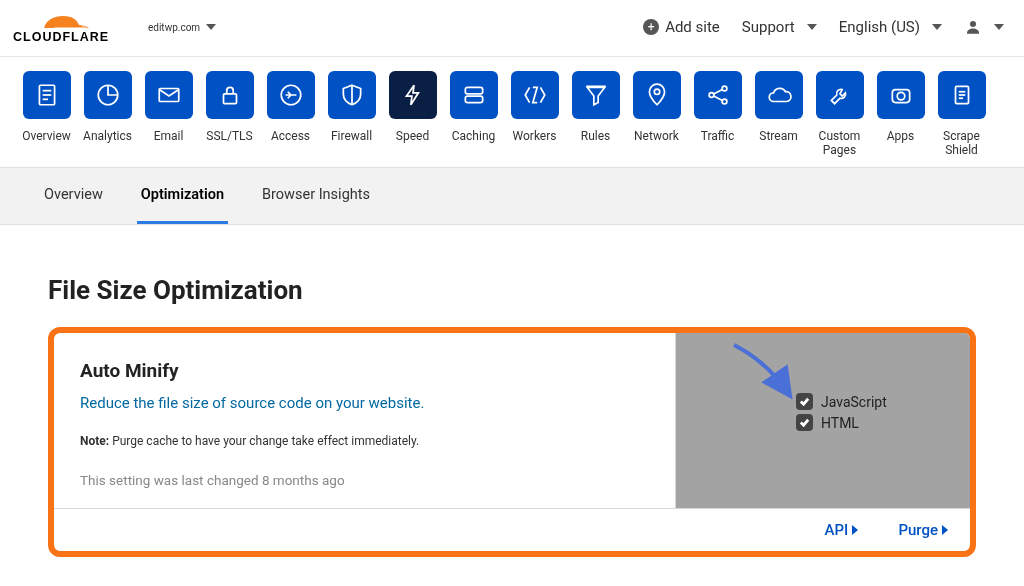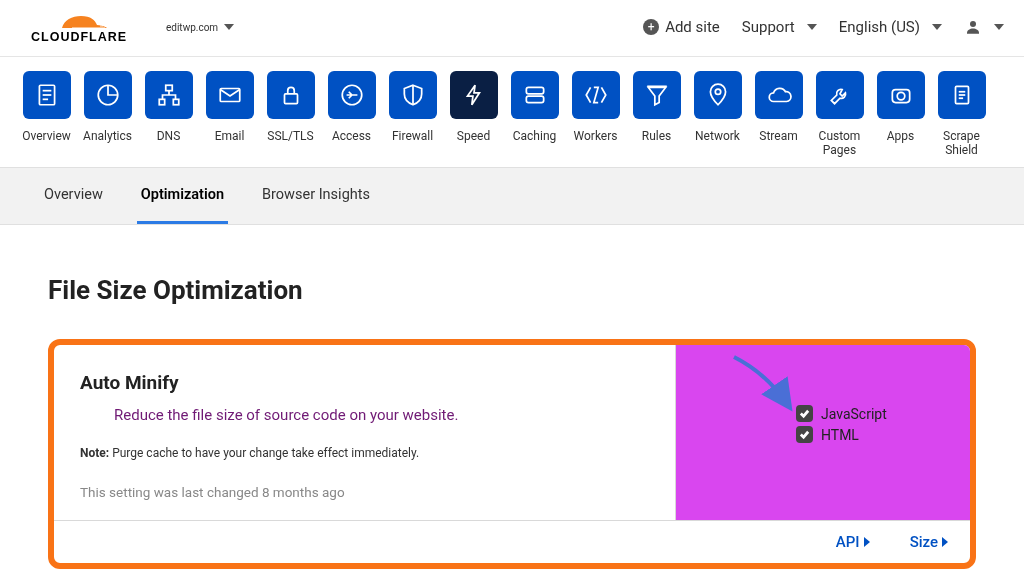--- a/index.html
+++ b/index.html
@@ -1,18 +1,18 @@
 <!DOCTYPE html>
 <html><head>
 <meta charset="utf-8">
 <style>
   * { margin: 0; padding: 0; box-sizing: border-box; }
   body { font-family: -apple-system, BlinkMacSystemFont, "Segoe UI", Roboto, Helvetica, Arial, sans-serif; background: #fff; color: #222; width: 1024px; }
 
-  .topbar { display: flex; align-items: center; padding: 10px 20px 12px 26px; border-bottom: 1px solid #e5e5e5; }
+  .topbar { display: flex; align-items: center; padding: 10px 20px 12px 8px; border-bottom: 1px solid #e5e5e5; }
   .logo { display: flex; align-items: flex-end; margin-right: 30px; }
   .logo svg { display: block; }
   .site-selector { font-size: 10px; color: #333; display: flex; align-items: center; cursor: pointer; }
   .topbar-right { margin-left: auto; display: flex; align-items: center; gap: 22px; }
   .top-item { font-size: 15px; color: #333; display: flex; align-items: center; gap: 6px; cursor: pointer; }
   .top-item .plus { width: 16px; height: 16px; border-radius: 50%; background: #555; color: #fff; display: inline-flex; align-items: center; justify-content: center; font-size: 12px; line-height: 1; }
   .caret { display: inline-block; width: 0; height: 0; border-left: 5px solid transparent; border-right: 5px solid transparent; border-top: 6px solid #555; margin-left: 6px; }
   .user-icon { width: 18px; height: 18px; fill: #555; }
 
   .nav-icons { display: flex; gap: 8px; padding: 14px 20px 0 20px; flex-wrap: nowrap; }
@@ -21,31 +21,31 @@
   .nav-box.active { background: #0a1f44; }
   .nav-box svg { width: 26px; height: 26px; stroke: #fff; fill: none; stroke-width: 1.6; }
   .nav-label { font-size: 12px; color: #333; margin-top: 10px; text-align: center; line-height: 1.2; height: 28px; }
 
   .subtabs-wrap { background: #f2f2f2; border-top: 1px solid #e0e0e0; border-bottom: 1px solid #e0e0e0; margin-top: 10px; }
   .subtabs { display: flex; gap: 30px; padding: 0 40px; }
   .subtab { padding: 18px 4px; font-size: 14.5px; color: #333; cursor: pointer; border-bottom: 3px solid transparent; }
   .subtab.active { color: #000; font-weight: 600; border-bottom-color: #2c7be5; }
 
   .content { padding: 50px 48px 30px 48px; }
-  .section-title { font-size: 26px; font-weight: 700; color: #222; margin-bottom: 34px; }
+  .section-title { font-size: 26px; font-weight: 700; color: #222; margin-bottom: 22px; }
 
   .card { border: 6px solid #f97316; border-radius: 12px; overflow: hidden; }
   .card-body { display: flex; }
   .card-left { flex: 1; padding: 26px 26px 20px 26px; }
   .card-title { font-size: 19px; font-weight: 700; margin-bottom: 12px; }
-  .card-desc { font-size: 15px; color: #701a75; margin-bottom: 22px; margin-left: 34px; }
+  .card-desc { font-size: 15px; color: #0369a1; margin-bottom: 22px; }
   .card-note { font-size: 12px; color: #333; margin-bottom: 24px; }
   .card-note .bold { font-weight: 700; }
   .card-meta { font-size: 13.5px; color: #888; }
-  .card-right { width: 295px; background: #d946ef; border-left: 1px solid #d9d9d9; padding: 60px 20px 20px 120px; position: relative; }
+  .card-right { width: 295px; background: #a3a3a3; border-left: 1px solid #d9d9d9; padding: 60px 20px 20px 120px; position: relative; }
   .chk-row { display: flex; align-items: center; margin-bottom: 4px; }
   .chk { width: 17px; height: 17px; border-radius: 4px; background: #444; margin-right: 8px; display: inline-flex; align-items: center; justify-content: center; }
   .chk svg { width: 11px; height: 11px; stroke: #fff; stroke-width: 3; fill: none; }
   .chk-label { font-size: 14px; color: #222; }
 
   .arrow-annot { position: absolute; top: 8px; left: 50px; }
 
   .card-footer { border-top: 1px solid #d9d9d9; padding: 12px 22px; display: flex; justify-content: flex-end; gap: 40px; }
   .foot-link { color: #0051c3; font-size: 15px; display: flex; align-items: center; cursor: pointer; font-weight: 500; }
   .foot-link .tri { display:inline-block; width:0; height:0; border-top:5px solid transparent; border-bottom:5px solid transparent; border-left:6px solid #0051c3; margin-left:4px;}
@@ -107,31 +107,20 @@
         <svg viewBox="0 0 24 24">
           <circle cx="12" cy="12" r="9"></circle>
           <path d="M12 3 v9 h9"></path>
         </svg>
       </div>
     <div class="nav-label">Analytics</div>
   </div>
   <div class="nav-item">
     <div class="nav-box">
         <svg viewBox="0 0 24 24">
-          <rect x="9" y="3" width="6" height="5"></rect>
-          <rect x="3" y="16" width="5" height="5"></rect>
-          <rect x="16" y="16" width="5" height="5"></rect>
-          <path d="M12 8 v4 M12 12 h-6 v4 M12 12 h6 v4"></path>
-        </svg>
-      </div>
-    <div class="nav-label">DNS</div>
-  </div>
-  <div class="nav-item">
-    <div class="nav-box">
-        <svg viewBox="0 0 24 24">
           <rect x="3" y="6" width="18" height="12" rx="1"></rect>
           <path d="M3 7 l9 6 l9 -6"></path>
         </svg>
       </div>
     <div class="nav-label">Email</div>
   </div>
   <div class="nav-item">
     <div class="nav-box">
         <svg viewBox="0 0 24 24">
           <rect x="6" y="11" width="12" height="9" rx="1"></rect>
@@ -193,20 +182,31 @@
     <div class="nav-label">Rules</div>
   </div>
   <div class="nav-item">
     <div class="nav-box">
         <svg viewBox="0 0 24 24">
           <path d="M12 21 c-4 -4 -7 -8 -7 -12 a7 7 0 0 1 14 0 c0 4 -3 8 -7 12 z"></path>
           <circle cx="12" cy="9" r="2.5"></circle>
         </svg>
       </div>
     <div class="nav-label">Network</div>
+  </div>
+  <div class="nav-item">
+    <div class="nav-box">
+        <svg viewBox="0 0 24 24">
+          <circle cx="6" cy="12" r="2.2"></circle>
+          <circle cx="18" cy="6" r="2.2"></circle>
+          <circle cx="18" cy="18" r="2.2"></circle>
+          <path d="M8 11 L16 7 M8 13 L16 17"></path>
+        </svg>
+      </div>
+    <div class="nav-label">Traffic</div>
   </div>
   <div class="nav-item">
     <div class="nav-box">
         <svg viewBox="0 0 24 24">
           <path d="M7 18 a4 4 0 0 1 0 -8 a6 6 0 0 1 11 -1 a4 4 0 0 1 1 9 z"></path>
         </svg>
       </div>
     <div class="nav-label">Stream</div>
   </div>
   <div class="nav-item">
@@ -286,18 +286,18 @@
           <span class="chk-label">HTML</span>
         </div>
       </div>
     </div>
     <div class="card-footer">
       <div class="foot-link">
         <span>API</span>
           <span class="tri"></span>
       </div>
       <div class="foot-link">
-        <span>Size</span>
+        <span>Purge</span>
           <span class="tri"></span>
       </div>
     </div>
   </div>
 </div>
 
 </body></html>

